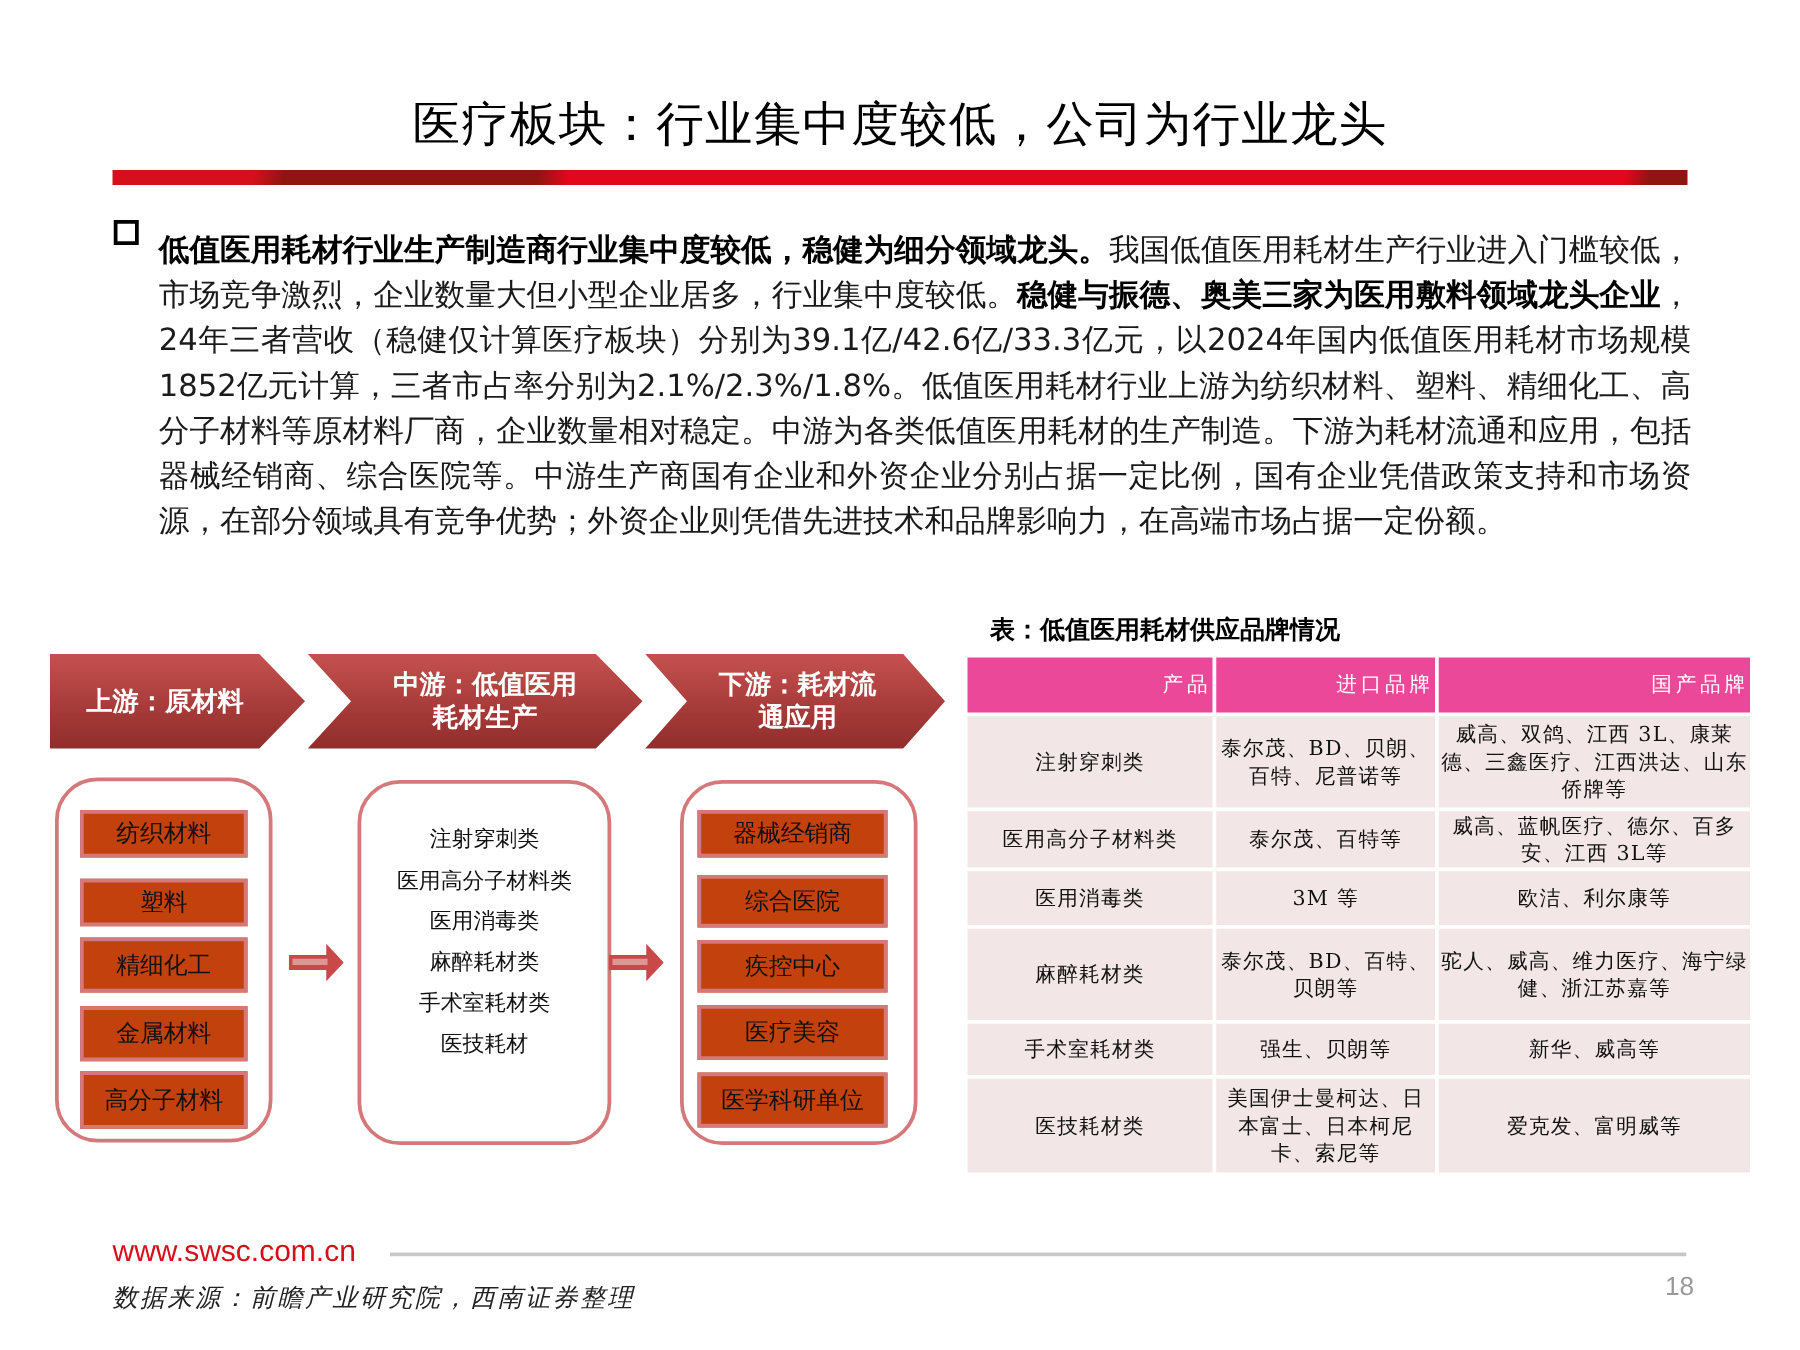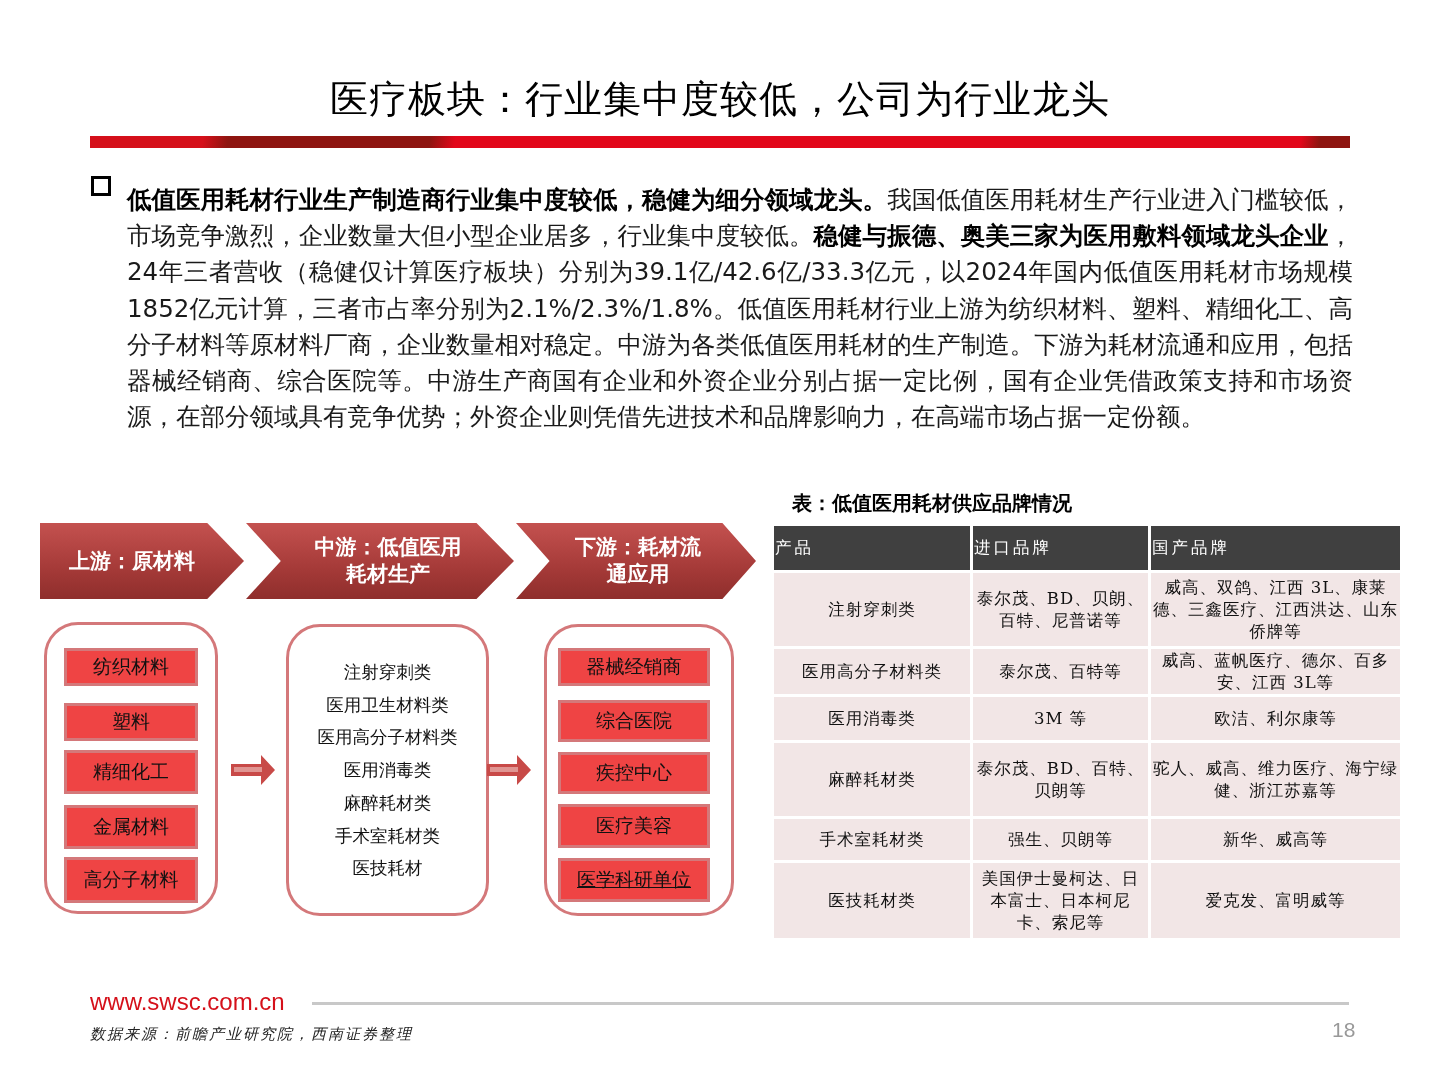--- a/index.html
+++ b/index.html
@@ -48,21 +48,21 @@
   .chev-3 span, .chev-2 span { display: block; }
 
   .group-box {
     position: absolute; border: 3px solid #d4787a; border-radius: 34px; background: #fff;
   }
   .g1 { left: 44px; top: 622px; width: 168px; height: 286px; }
   .g2 { left: 286px; top: 624px; width: 197px; height: 286px; }
   .g3 { left: 544px; top: 624px; width: 184px; height: 286px; }
 
   .item-box {
-    position: absolute; border: 3px solid #d4787a; background: #ef4444;
+    position: absolute; border: 3px solid #d4787a; background: #c2410c;
     font-size: 19px; text-align: center; color: #111;
     display: flex; align-items: center; justify-content: center; box-sizing: border-box;
   }
   .mid-list {
     position: absolute; left: 286px; top: 656px; width: 203px; text-align: center;
     font-size: 17.5px; line-height: 32.7px; color: #111;
   }
   .arrow {
     position: absolute; width: 44px; height: 30px;
   }
@@ -70,39 +70,39 @@
   
   .tbl-caption {
     position: absolute; left: 792px; top: 490px; font-size: 20px; font-weight: bold; color: #000;
   }
   table.brands {
     position: absolute; left: 771px; top: 523px; width: 629px;
     border-collapse: collapse; table-layout: fixed;
     font-family: "DejaVu Serif", "Liberation Serif", serif; font-size: 16.5px; color: #111;
   }
   table.brands th {
-    background: #404040; color: #fff; font-weight: normal; height: 42px;
-    border: 3px solid #fff; text-align: left; letter-spacing: 3px;
+    background: #ec4899; color: #fff; font-weight: normal; height: 42px;
+    border: 3px solid #fff; text-align: right; letter-spacing: 3px;
   }
   table.brands td {
     background: #f2e6e6; border: 3px solid #fff; text-align: center;
     line-height: 22px; padding: 0 2px; letter-spacing: 1px;
   }
   table.brands td b { font-weight: bold; }
 
   .footer-url {
     position: absolute; left: 90px; top: 988px; font-family: "Liberation Sans", sans-serif;
     font-size: 24px; color: #d5101a;
   }
   .footer-line {
     position: absolute; left: 312px; top: 1002px; width: 1037px; height: 3px; background: #c8c8c8;
   }
   .source {
     position: absolute; left: 90px; top: 1025px; font-family: "DejaVu Serif", "Liberation Serif", serif;
-    font-style: italic; font-size: 15px; color: #222; letter-spacing: 2px;
+    font-style: italic; font-size: 20px; color: #222; letter-spacing: 2px;
   }
   .page-num {
     position: absolute; left: 1332px; top: 1018px; font-size: 21px; color: #999;
     font-family: "Liberation Sans", sans-serif;
   }
 </style>
 </head>
 <body>
 
 <div class="title">医疗板块：行业集中度较低，公司为行业龙头</div>
@@ -143,33 +143,32 @@
   <polygon points="0,9 30,9 30,0 44,15 30,30 30,21 0,21" fill="#c84a48"></polygon>
   <rect x="3" y="12" width="28" height="5" fill="#e09592"></rect>
 </svg>
 <svg class="arrow" style="left:487px;top:755px;" viewBox="0 0 44 30">
   <polygon points="0,9 30,9 30,0 44,15 30,30 30,21 0,21" fill="#c84a48"></polygon>
   <rect x="3" y="12" width="28" height="5" fill="#e09592"></rect>
 </svg>
 
 <div class="mid-list">
   <div>注射穿刺类</div>
-  <div>医用卫生材料类</div>
   <div>医用高分子材料类</div>
   <div>医用消毒类</div>
   <div>麻醉耗材类</div>
   <div>手术室耗材类</div>
   <div>医技耗材</div>
 </div>
 
 <div class="item-box" style="left:558px;top:648px;width:152px;height:38px;">器械经销商</div>
 <div class="item-box" style="left:558px;top:700px;width:152px;height:42px;">综合医院</div>
 <div class="item-box" style="left:558px;top:752px;width:152px;height:42px;">疾控中心</div>
 <div class="item-box" style="left:558px;top:804px;width:152px;height:44px;">医疗美容</div>
-<div class="item-box" style="left:558px;top:858px;width:152px;height:44px;text-decoration:underline;">医学科研单位</div>
+<div class="item-box" style="left:558px;top:858px;width:152px;height:44px;">医学科研单位</div>
 
 <div class="tbl-caption">表：低值医用耗材供应品牌情况</div>
 <table class="brands">
   <colgroup>
       <col style="width:199px">
       <col style="width:178px">
       <col style="width:252px">
     </colgroup>
   <thead>
     <tr>

